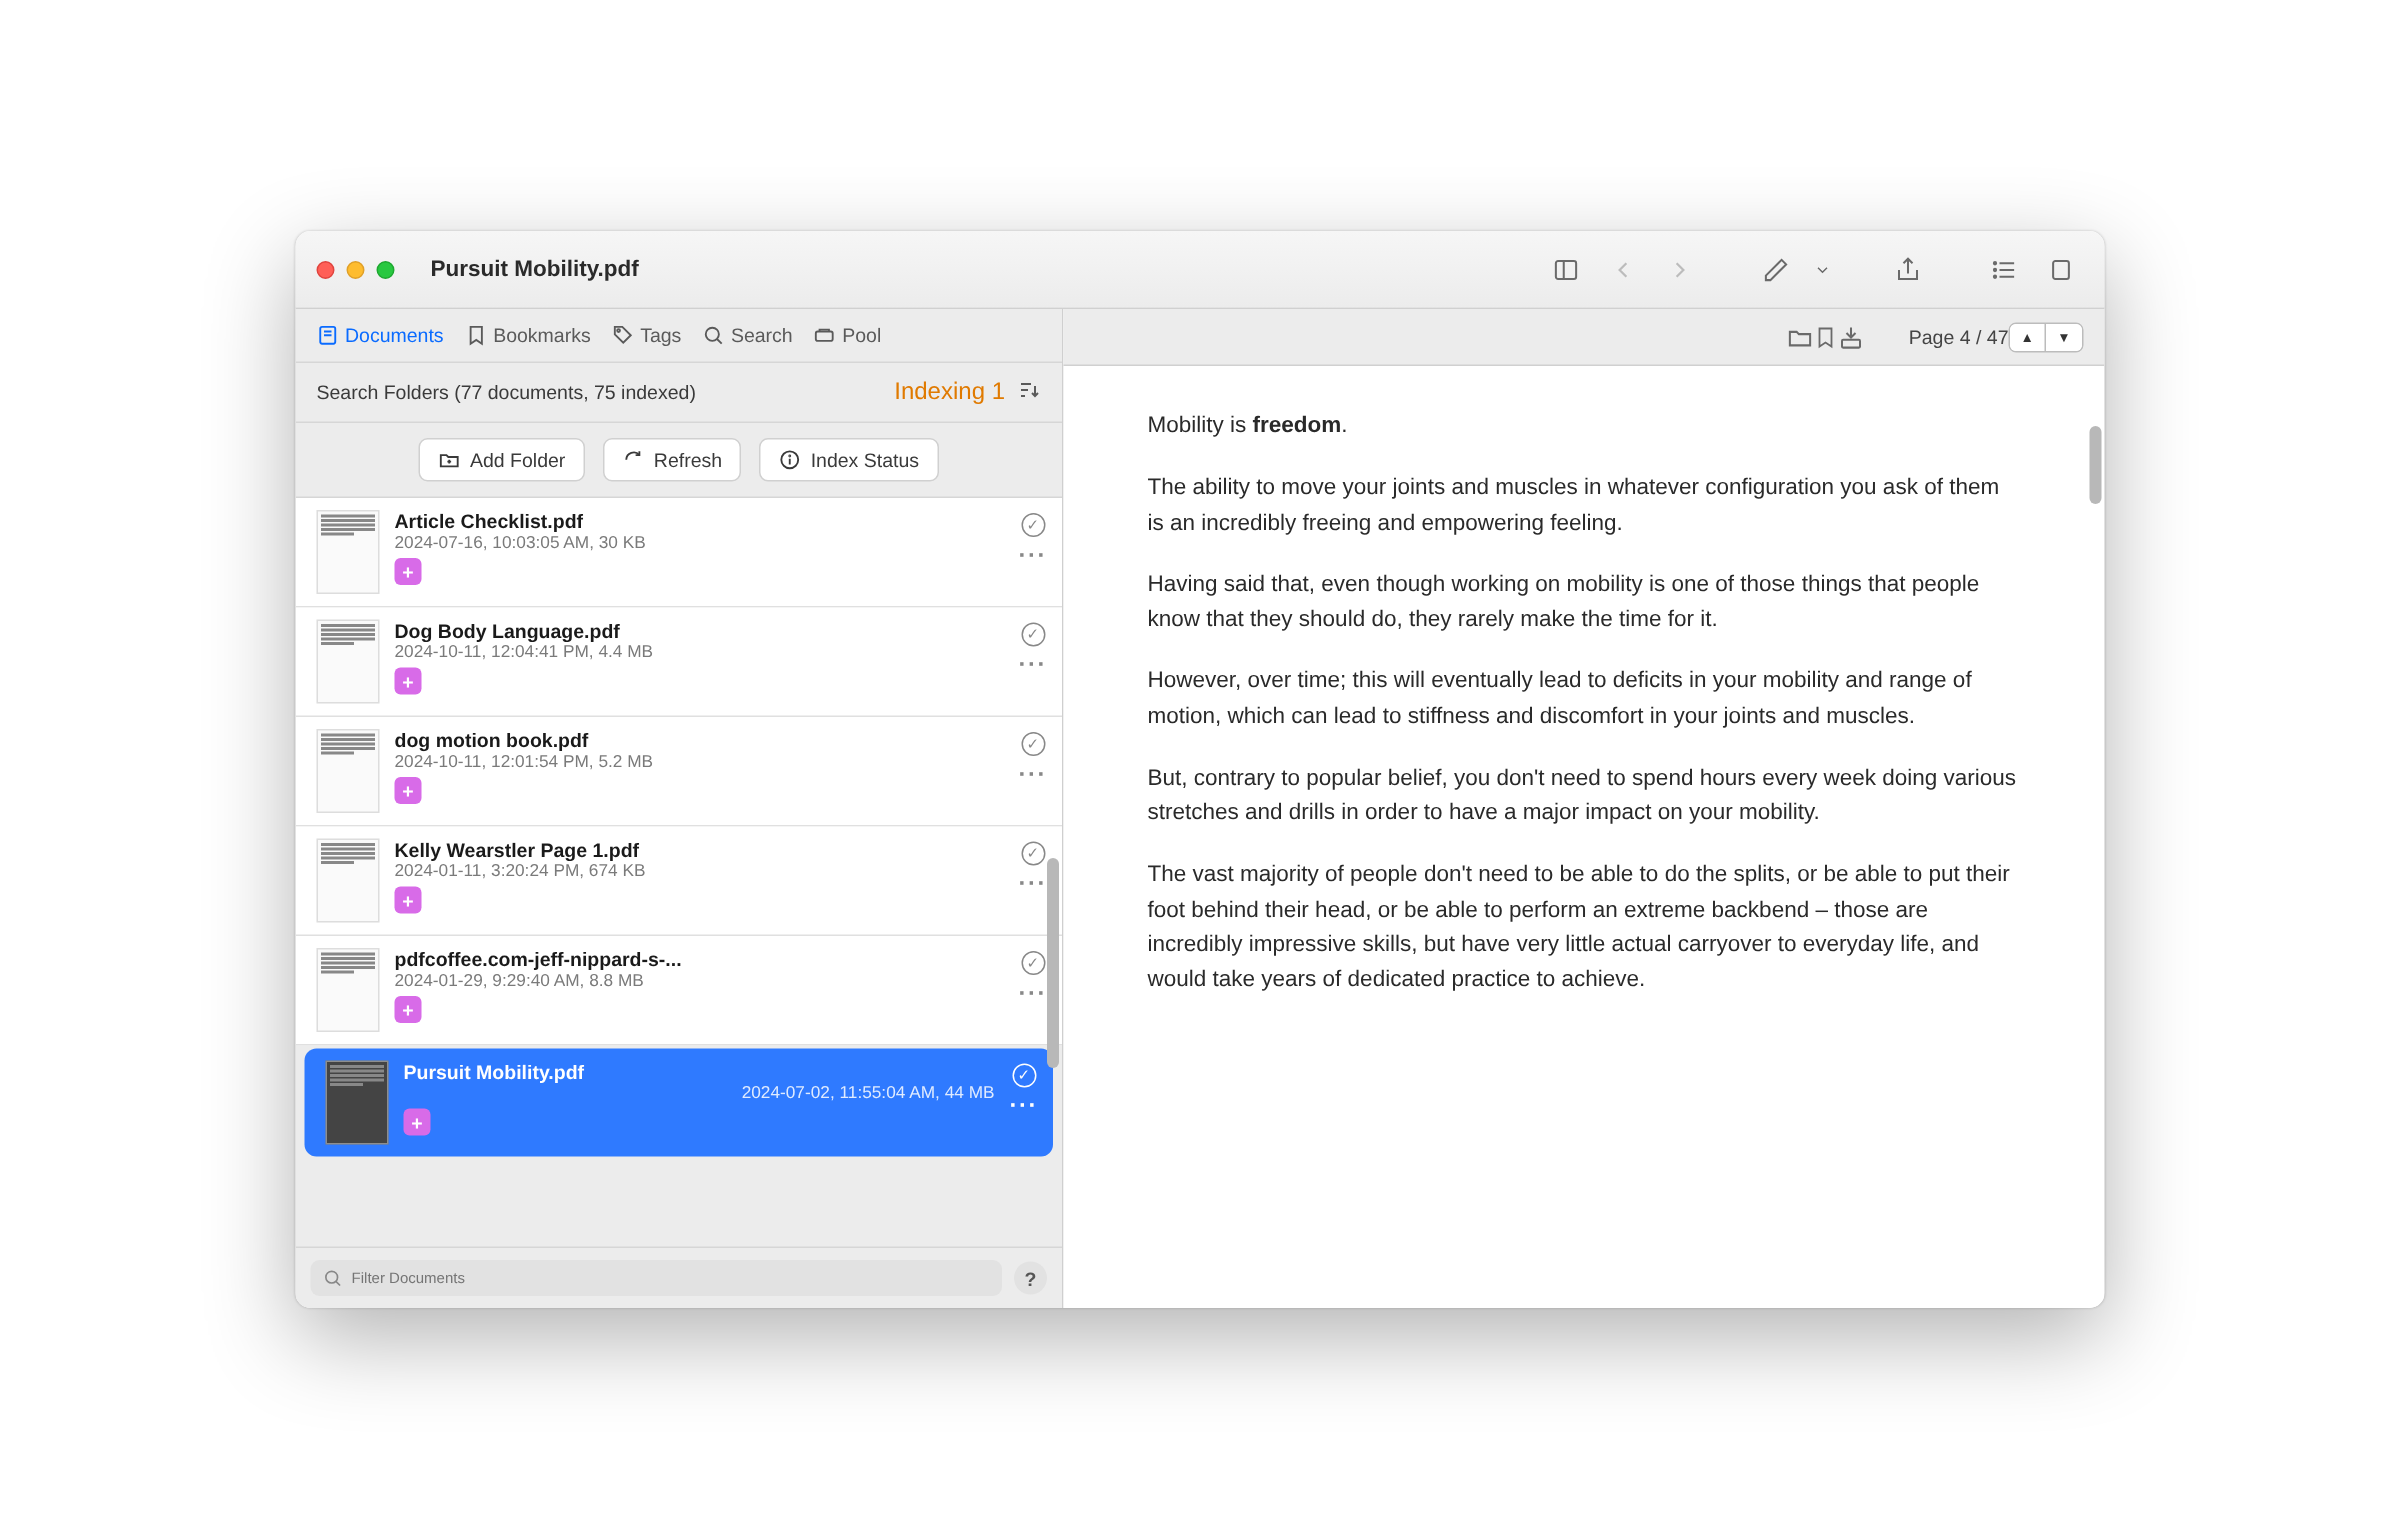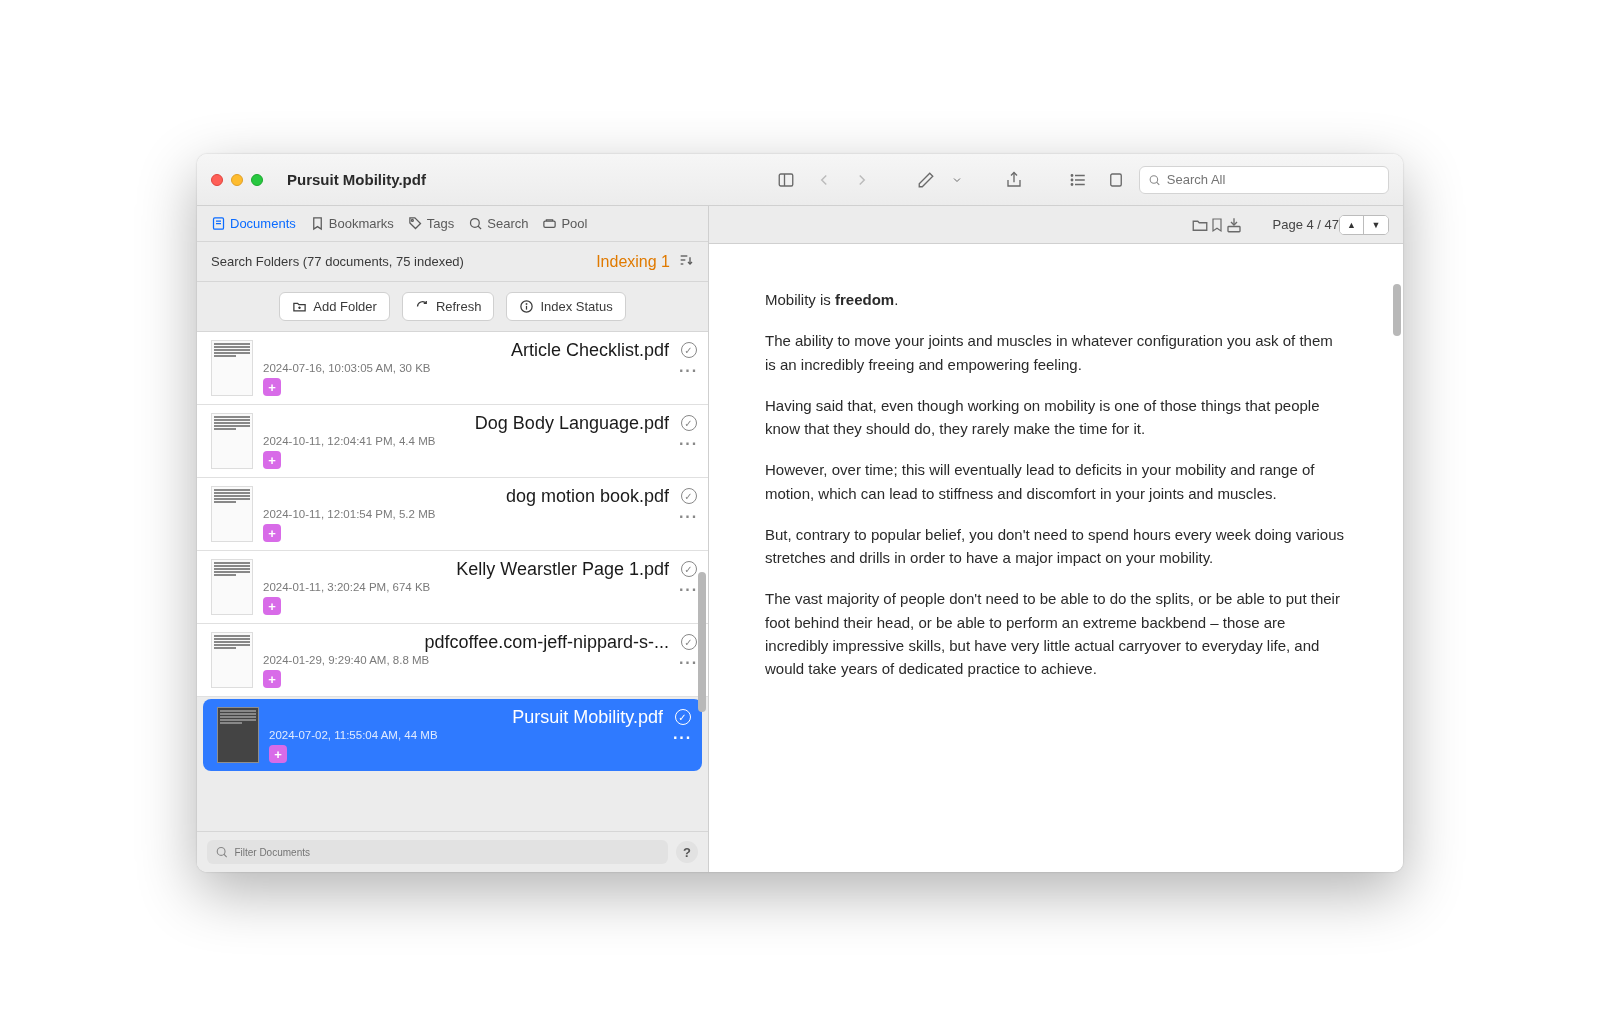--- a/index.html
+++ b/index.html
@@ -86,24 +86,24 @@
   border-bottom: 1px solid #e0e0e0; background: #fff;
 }
 .docitem.selected { background: #2f7aff; color: #fff; border-radius: 8px; margin: 2px 6px; border: none; }
 .thumb {
   width: 42px; height: 56px; background: #fafafa; border: 1px solid #ddd;
   flex-shrink: 0; display: flex; flex-direction: column; padding: 2px; gap: 1px;
 }
 .thumb .l { height: 2px; background: #888; }
 .docitem.selected .thumb { border-color: rgba(255,255,255,0.4); background: #444; }
 .docinfo { flex: 1; min-width: 0; }
-.docname { font-size: 18px; font-weight: 400; color: #1a1a1a; white-space: nowrap; overflow: hidden; text-overflow: ellipsis; text-align: right; }
+.docname { font-size: 13px; font-weight: 700; color: #1a1a1a; white-space: nowrap; overflow: hidden; text-overflow: ellipsis; }
 .docitem.selected .docname { color: #fff; }
 .docmeta { font-size: 11.5px; color: #7a7a7a; margin-top: 1px; }
-.docitem.selected .docmeta { color: rgba(255,255,255,0.85); }
+.docitem.selected .docmeta { color: rgba(255,255,255,0.85); text-align: right; }
 .doctag { display: flex; align-items: center; gap: 6px; margin-top: 4px; }
 .tagplus {
   width: 18px; height: 18px; background: #d86be8; border-radius: 4px;
   display: flex; align-items: center; justify-content: center; color: #fff; font-weight: 700; font-size: 13px;
 }
 .notag { font-size: 12px; color: #9a9a9a; }
 .docitem.selected .notag { color: rgba(255,255,255,0.95); font-weight: 500; }
 .docright { display: flex; flex-direction: column; align-items: center; gap: 4px; padding-top: 2px; }
 .check { width: 16px; height: 16px; border: 1.5px solid #888; border-radius: 50%; display: flex; align-items: center; justify-content: center; }
 .docitem.selected .check { border-color: #fff; }
@@ -134,21 +134,21 @@
   display: flex; align-items: center; padding: 0 14px; gap: 10px;
 }
 .main-toolbar .right { margin-left: auto; display: flex; align-items: center; }
 .mtbtn { color: #6a6a6a; display: flex; align-items: center; }
 .page-ind { font-size: 13px; color: #444; }
 .stepper { display: flex; border: 1px solid #bcbcbc; border-radius: 5px; overflow: hidden; background: #fff; }
 .stepper button { width: 24px; height: 18px; border: none; background: #fff; font-size: 9px; color: #333; }
 .stepper button:first-child { border-right: 1px solid #bcbcbc; }
 
 .page-view {
-  flex: 1; overflow-y: auto; padding: 44px 56px;
+  flex: 1; overflow-y: auto; padding: 28px 56px;
   font-size: 15px; line-height: 1.55; color: #2a2a2a;
   position: relative;
 }
 .page-view p { margin-bottom: 18px; }
 
 .scroll-thumb {
   position: absolute; right: 2px; top: 40px; width: 8px; height: 52px;
   background: #b8b8b8; border-radius: 4px;
 }
 .side-scroll-thumb {
@@ -212,27 +212,20 @@
           <line x1="8" y1="18" x2="21" y2="18"></line>
           <circle cx="4" cy="6" r="1"></circle>
           <circle cx="4" cy="12" r="1"></circle>
           <circle cx="4" cy="18" r="1"></circle>
         </svg>
     </div>
     <div class="tbtn">
       <svg viewBox="0 0 24 24" fill="none" stroke="currentColor" stroke-width="1.8">
           <rect x="5" y="4" width="14" height="16" rx="2"></rect>
         </svg>
-    </div>
-    <div class="search-box">
-      <svg viewBox="0 0 24 24" fill="none" stroke="currentColor" stroke-width="2" style="width:14px;height:14px">
-          <circle cx="11" cy="11" r="7"></circle>
-          <line x1="21" y1="21" x2="16" y2="16"></line>
-        </svg>
-      <input placeholder="Search All" style="">
     </div>
   </div>
 
   <div class="body">
 
     <div class="sidebar">
 
       <div class="side-tabs">
         <div class="side-tab active">
           <svg viewBox="0 0 24 24" fill="none" stroke="currentColor" stroke-width="2">

